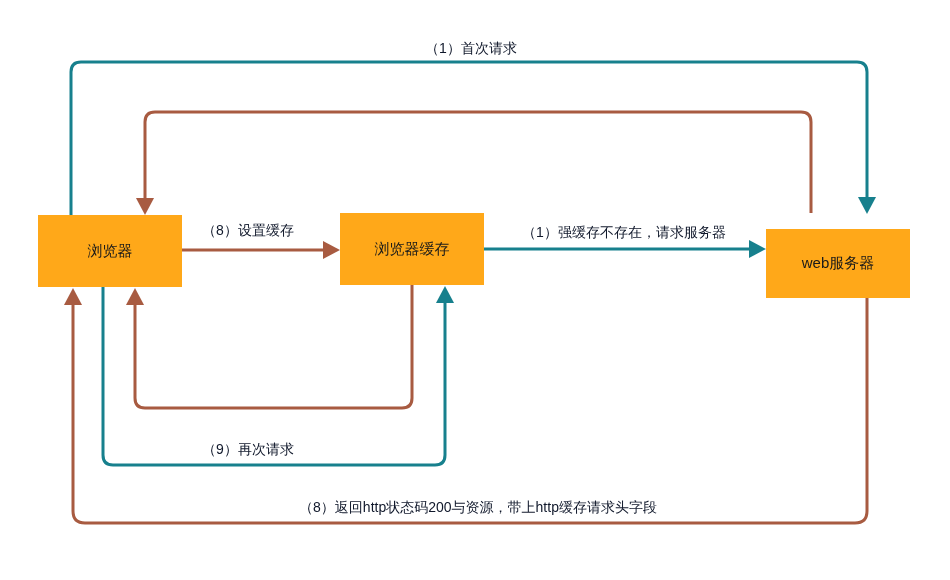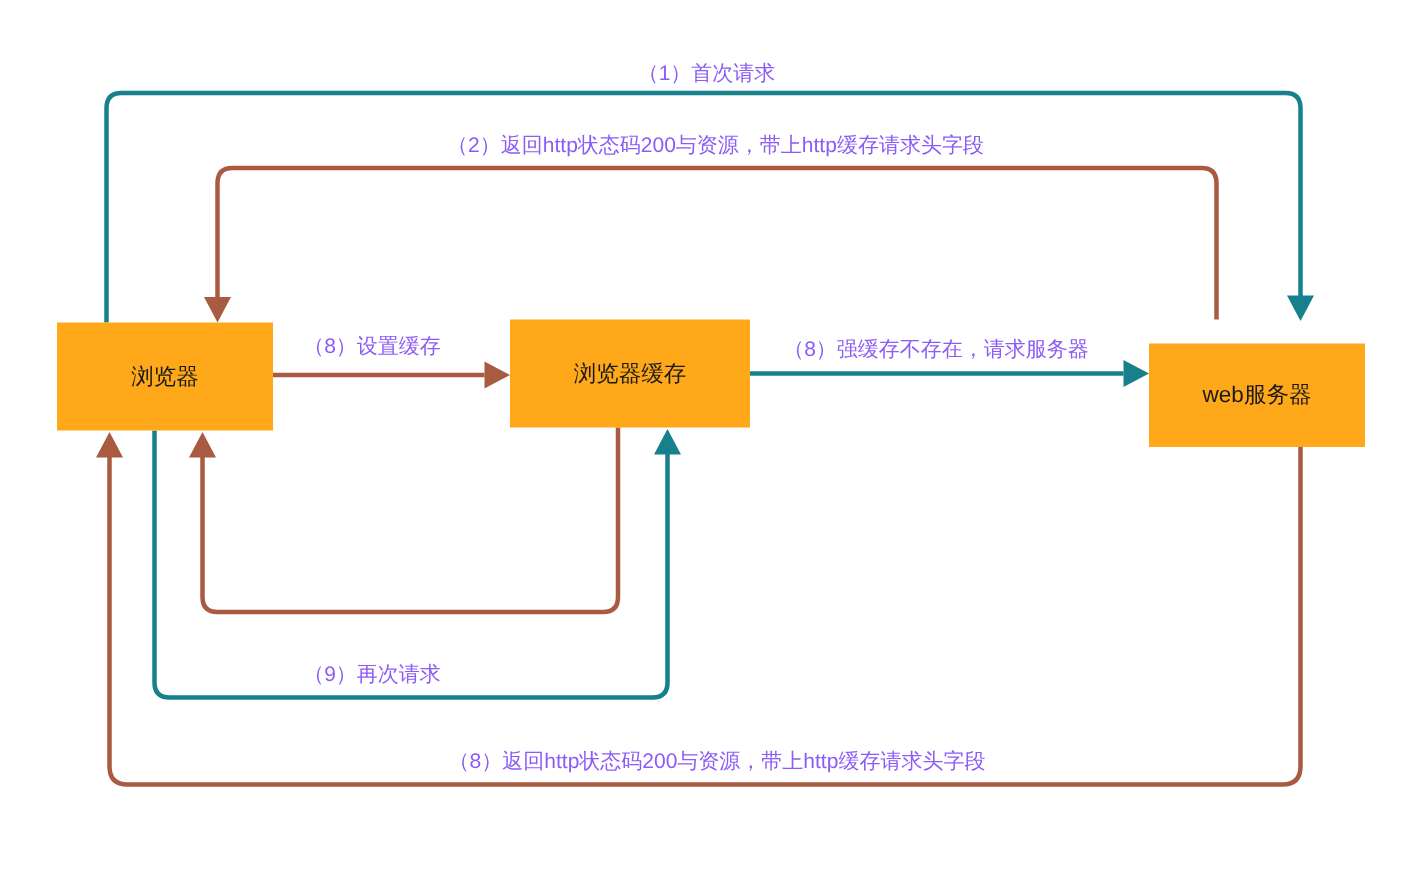--- a/index.html
+++ b/index.html
@@ -26,27 +26,27 @@
     position: absolute;
     background: #FFA819;
     display: flex;
     align-items: center;
     justify-content: center;
     font-size: 15px;
     color: #1a1a1a;
     box-sizing: border-box;
   }
   .node-browser      { left: 38px;  top: 215px; width: 144px; height: 72px; }
-  .node-browser-cache{ left: 340px; top: 213px; width: 160px; height: 72px; }
+  .node-browser-cache{ left: 340px; top: 213px; width: 144px; height: 72px; }
   .node-web-server   { left: 766px; top: 213px; width: 144px; height: 69px; margin-top: 16px; }
   .edge-label {
     position: absolute;
     transform: translateX(-50%);
     font-size: 14px;
-    color: #8b5cf6;
+    color: #0f172a;
     white-space: nowrap;
     line-height: 17px;
   }
   .lbl-1      { left: 471px; top: 40px;  }
   .lbl-2      { left: 477px; top: 88px;  }
   .lbl-3      { left: 248px; top: 222px; }
   .lbl-5-miss { left: 624px; top: 224px; }
   .lbl-5-hit  { left: 280px; top: 384px; }
   .lbl-4      { left: 248px; top: 441px; }
   .lbl-6      { left: 478px; top: 499px; }
@@ -84,19 +84,18 @@
     <span>浏览器</span>
   </div>
   <div class="node node-browser-cache">
     <span>浏览器缓存</span>
   </div>
   <div class="node node-web-server">
     <span>web服务器</span>
   </div>
 
   <div class="edge-label lbl-1">（1）首次请求</div>
-  <div class="edge-label lbl-2">（2）返回http状态码200与资源，带上http缓存请求头字段</div>
   <div class="edge-label lbl-3">（8）设置缓存</div>
-  <div class="edge-label lbl-5-miss">（8）强缓存不存在，请求服务器</div>
+  <div class="edge-label lbl-5-miss">（1）强缓存不存在，请求服务器</div>
   <div class="edge-label lbl-4">（9）再次请求</div>
   <div class="edge-label lbl-6">（8）返回http状态码200与资源，带上http缓存请求头字段</div>
 
 </div>
 
 </body></html>

